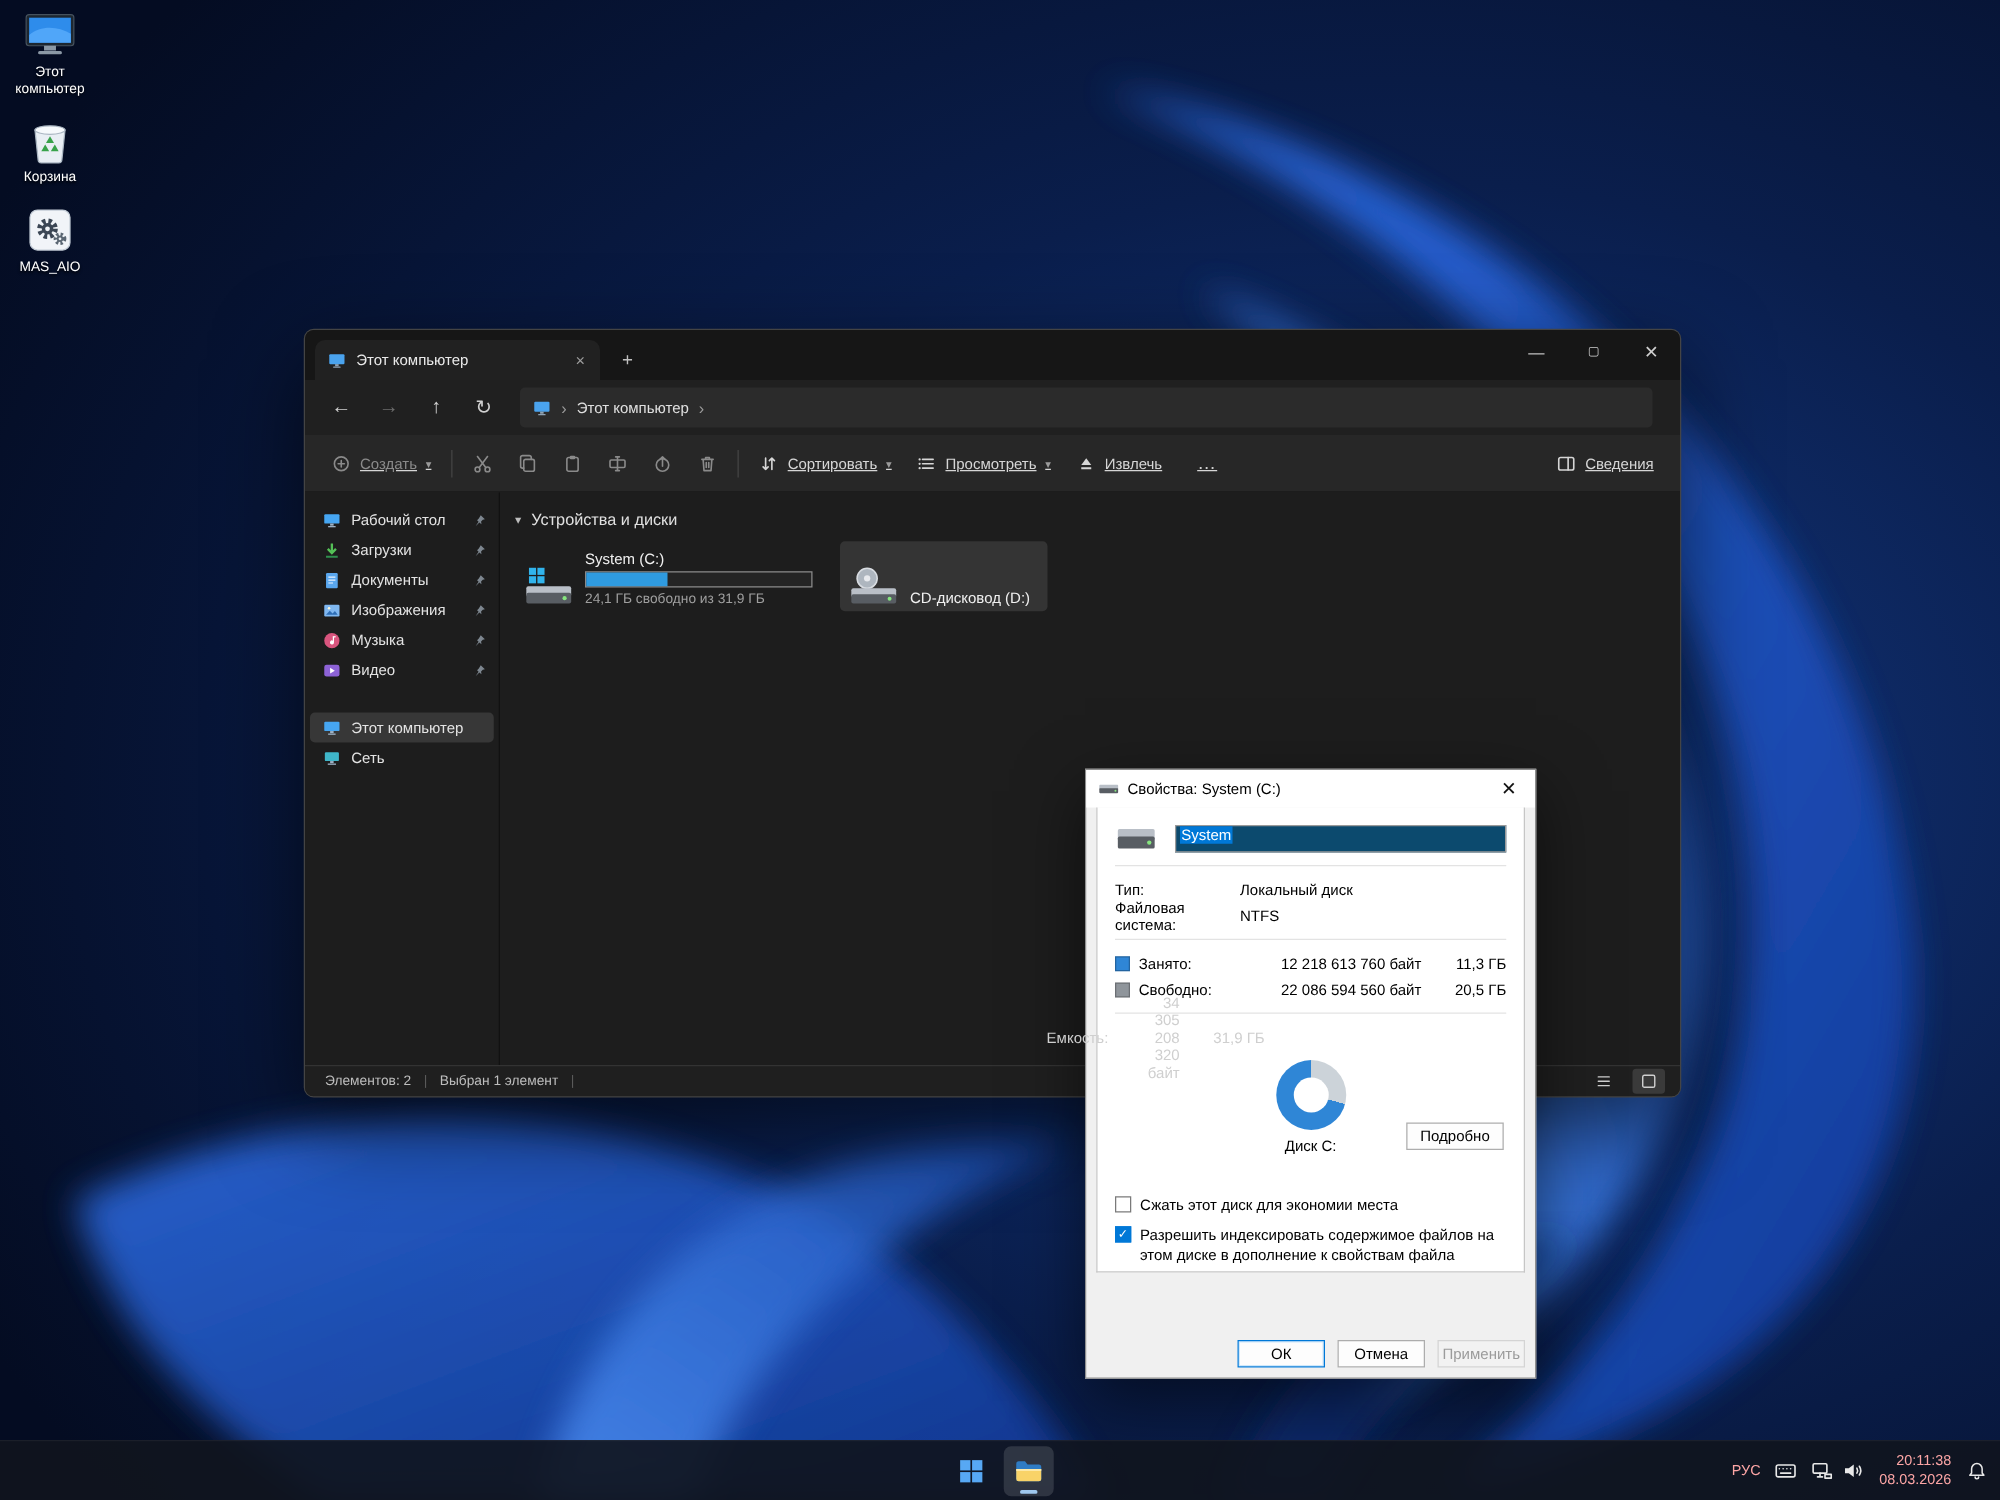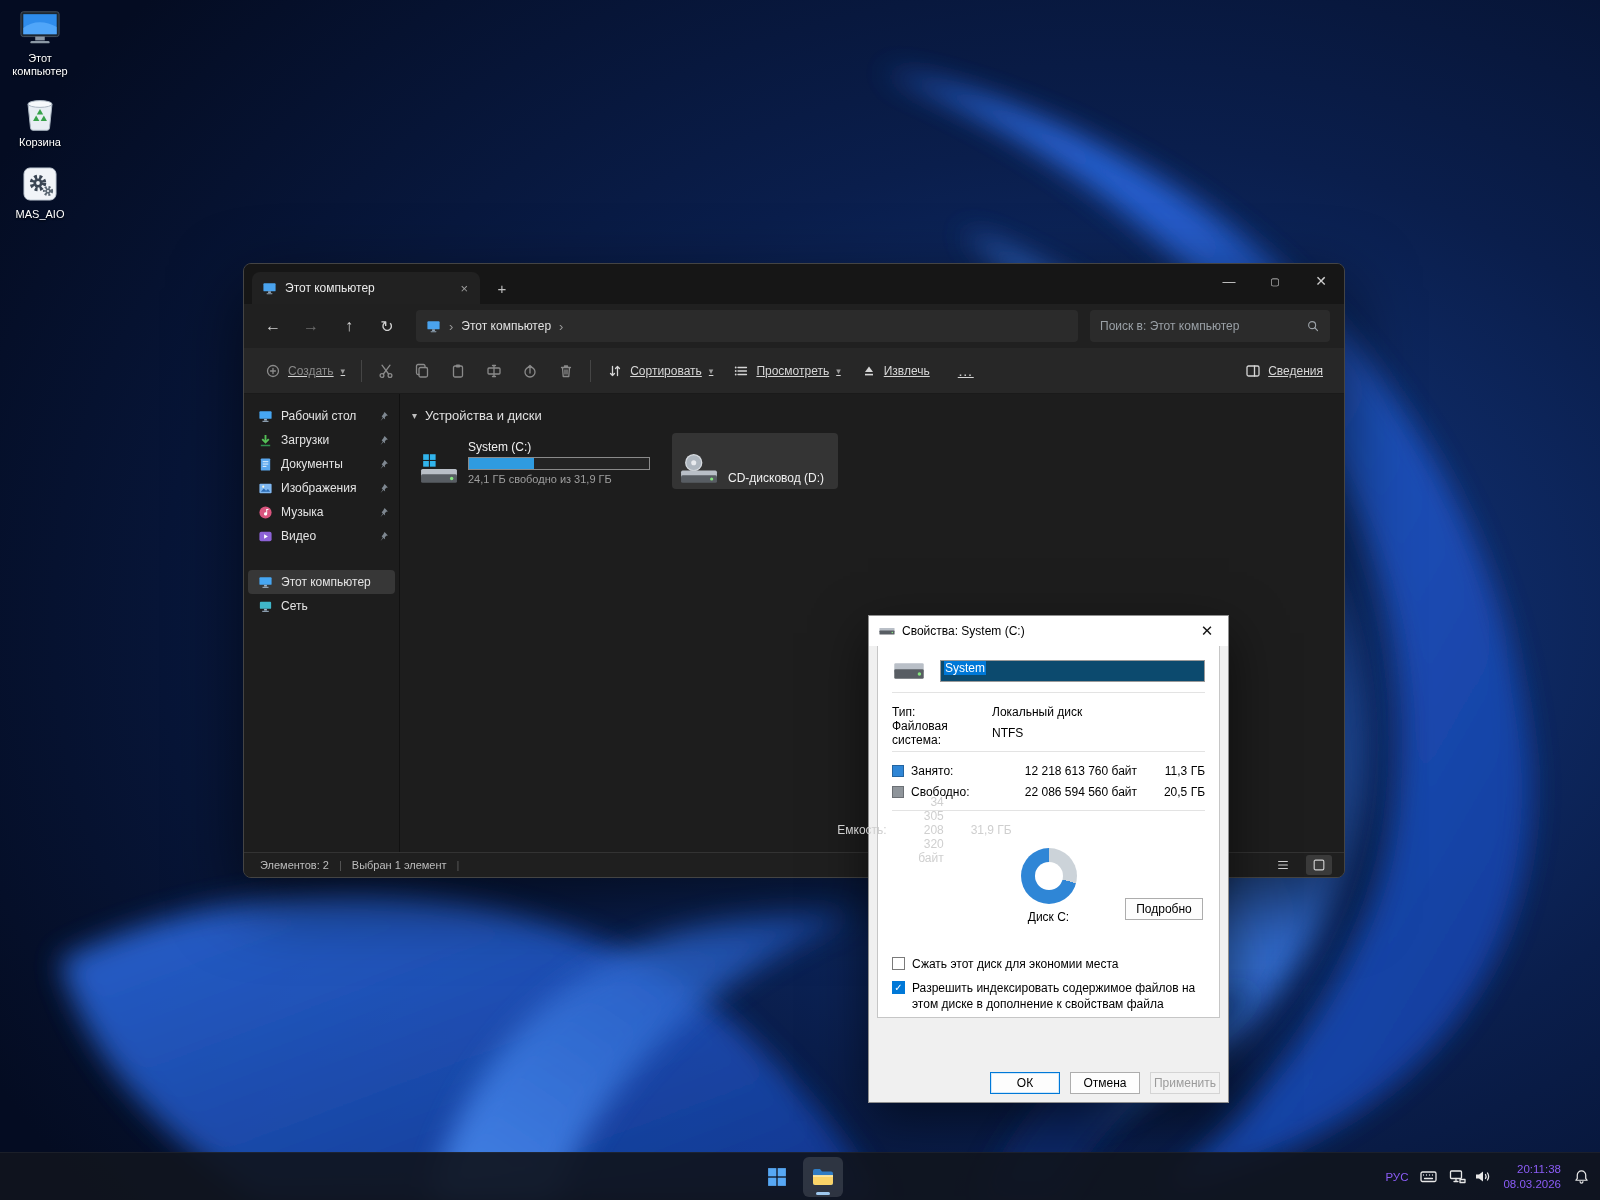--- a/index.html
+++ b/index.html
@@ -138,21 +138,21 @@
   
   .taskbar { position:absolute; left:0; bottom:0; width:1600px; height:48px; background:rgba(16,21,30,.92);
              border-top:1px solid rgba(255,255,255,.05); }
   .tb-center { position:absolute; left:50%; top:0; height:100%; transform:translateX(-50%);
                display:flex; align-items:center; gap:6px; }
   .tb-btn { width:40px; height:40px; border-radius:6px; display:flex; align-items:center; justify-content:center; position:relative; }
   .tb-btn svg { width:22px; height:20px; }
   .tb-btn.active { background:rgba(255,255,255,.13); }
   .tb-btn.active::after { content:""; position:absolute; bottom:2px; left:50%; transform:translateX(-50%);
                           width:14px; height:3px; border-radius:2px; background:#9fc8ef; }
-  .tb-right { position:absolute; right:10px; top:0; height:100%; display:flex; align-items:center; gap:12px; color:#8b5cf6; }
+  .tb-right { position:absolute; right:10px; top:0; height:100%; display:flex; align-items:center; gap:12px; color:#fca5a5; }
   .lang { font-size:11.5px; }
   .trayicon svg { width:17px; height:15px; display:block; color:#e8e8e8; }
   .traygroup { display:flex; align-items:center; gap:8px; }
   .clock { text-align:right; font-size:11.5px; line-height:1.3; }
   .s { fill:none; stroke:currentColor; stroke-width:1.3; stroke-linecap:round; stroke-linejoin:round; }
 </style>
 </head>
 <body>
 
 <div class="screen">
@@ -249,27 +249,20 @@
       <div class="addressbar">
         <svg viewBox="0 0 16 16">
           <rect x="1.5" y="2.5" width="13" height="8.5" rx="1" fill="#4aa3ee"></rect>
           <rect x="6.5" y="11" width="3" height="1.8" fill="#8fa3b5"></rect>
           <rect x="4.8" y="13" width="6.4" height="1.1" rx=".5" fill="#8fa3b5"></rect>
         </svg>
         <span class="crumb-sep">›</span>
         <span>Этот компьютер</span>
         <span class="crumb-sep">›</span>
       </div>
-      <div class="searchbox">
-        <span class="stext">Поиск в: Этот компьютер</span>
-        <svg viewBox="0 0 16 16">
-          <circle class="s" cx="7" cy="7" r="4"></circle>
-            <path class="s" d="M10 10l3.2 3.2"></path>
-        </svg>
-      </div>
     </div>
 
     <div class="commandbar">
       <div class="cbtn disabled">
         <svg viewBox="0 0 16 16">
             <circle class="s" cx="8" cy="8" r="5.5"></circle>
             <path class="s" d="M8 5.5v5M5.5 8h5"></path>
           </svg>
         <span>Создать</span>
           <span class="chev">▾</span>

